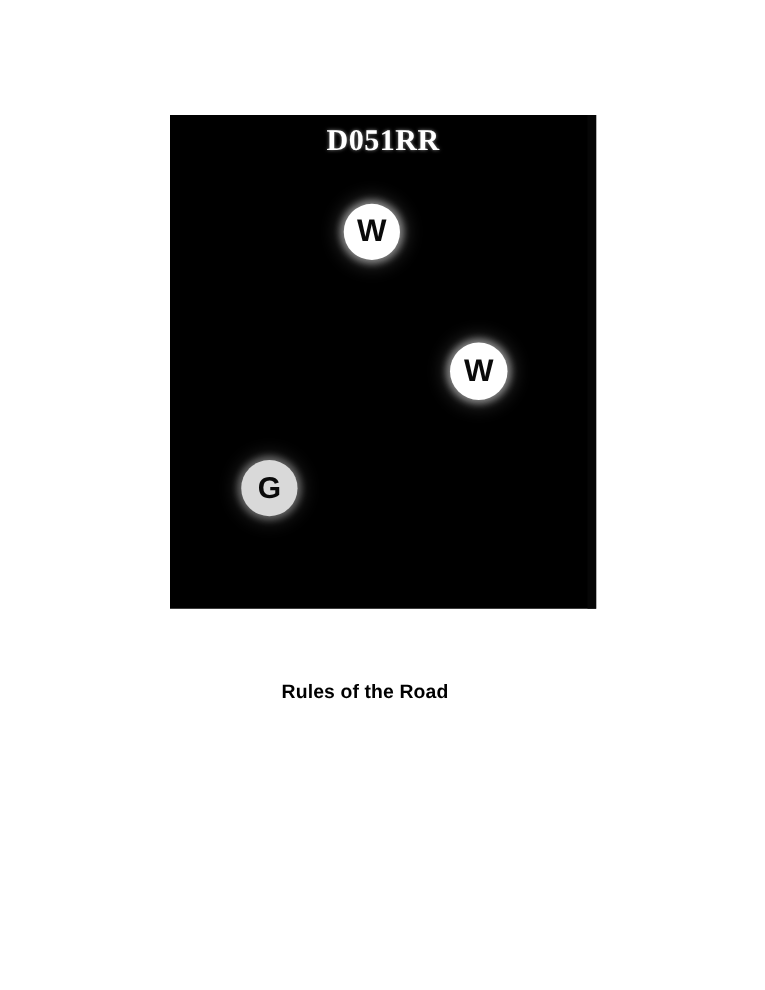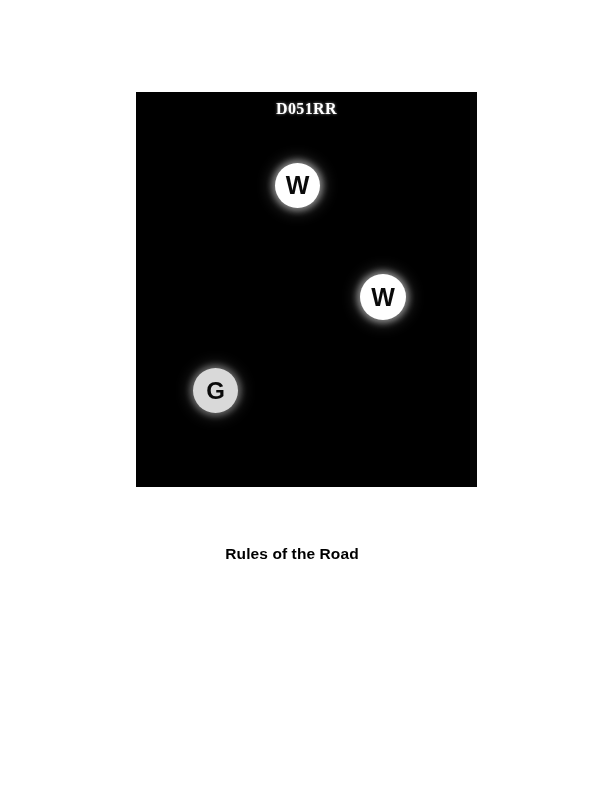--- a/index.html
+++ b/index.html
@@ -50,21 +50,21 @@
   
   .panel-title {
     position: absolute;
     left: 0;
     top: 9px;
     width: 341px;
     text-align: center;
     color: #ffffff;
     font-family: "Liberation Serif", "DejaVu Serif", serif;
     font-weight: bold;
-    font-size: 16px;
+    font-size: 24px;
     letter-spacing: 0.4px;
     text-shadow: 0 0 3px rgba(255,255,255,0.55);
     line-height: 1;
   }
 
   
   .light {
     position: absolute;
     border-radius: 50%;
     display: flex;

